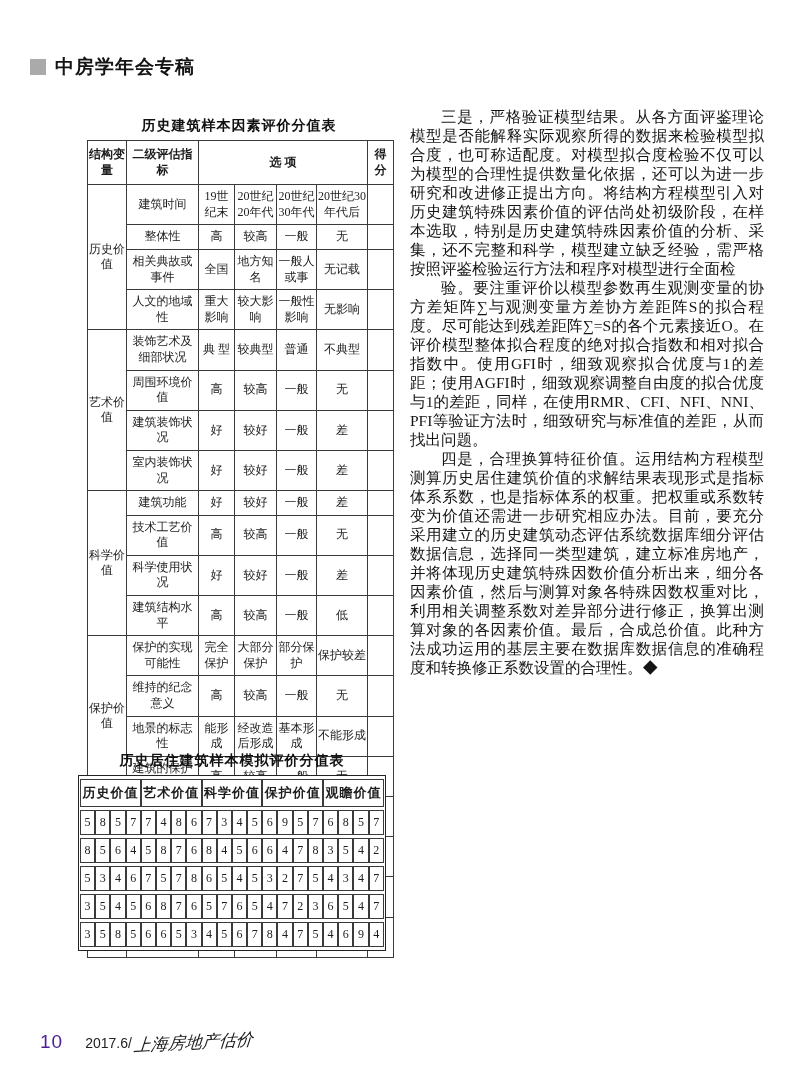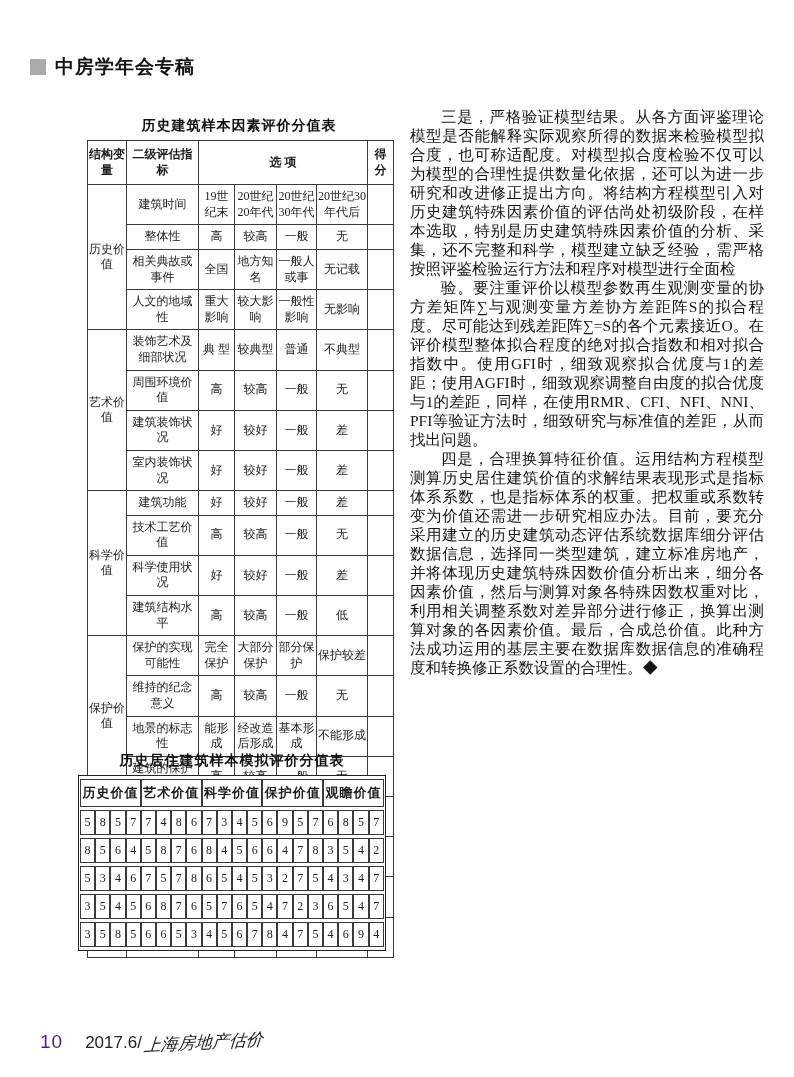--- a/index.html
+++ b/index.html
@@ -51,21 +51,21 @@
   
   .article-column {
     position:absolute; left:410px; top:107px; width:354px;
     font-size:15.5px; line-height:19px; text-align:justify; color:#141414;
   }
   .article-column p { text-indent:2em; }
 
   
   .footer { position:absolute; left:40px; top:1031px; display:flex; align-items:baseline; }
   .page-number { font-family:"Liberation Sans", sans-serif; font-size:19px; color:#4c1d95; letter-spacing:1px; }
-  .issue-date { font-family:"Liberation Sans", sans-serif; font-size:17px; margin-left:22px; color:#222; }
+  .issue-date { font-family:"Liberation Sans", sans-serif; font-size:14px; margin-left:22px; color:#222; }
   .journal-logo-script {
     font-family:"DejaVu Serif", serif; font-style:italic; font-size:17px;
     margin-left:2px; transform:rotate(-3deg) skewX(-8deg); display:inline-block; color:#1a1a1a;
   }
 </style>
 </head>
 <body>
 
 <div class="page">
 

